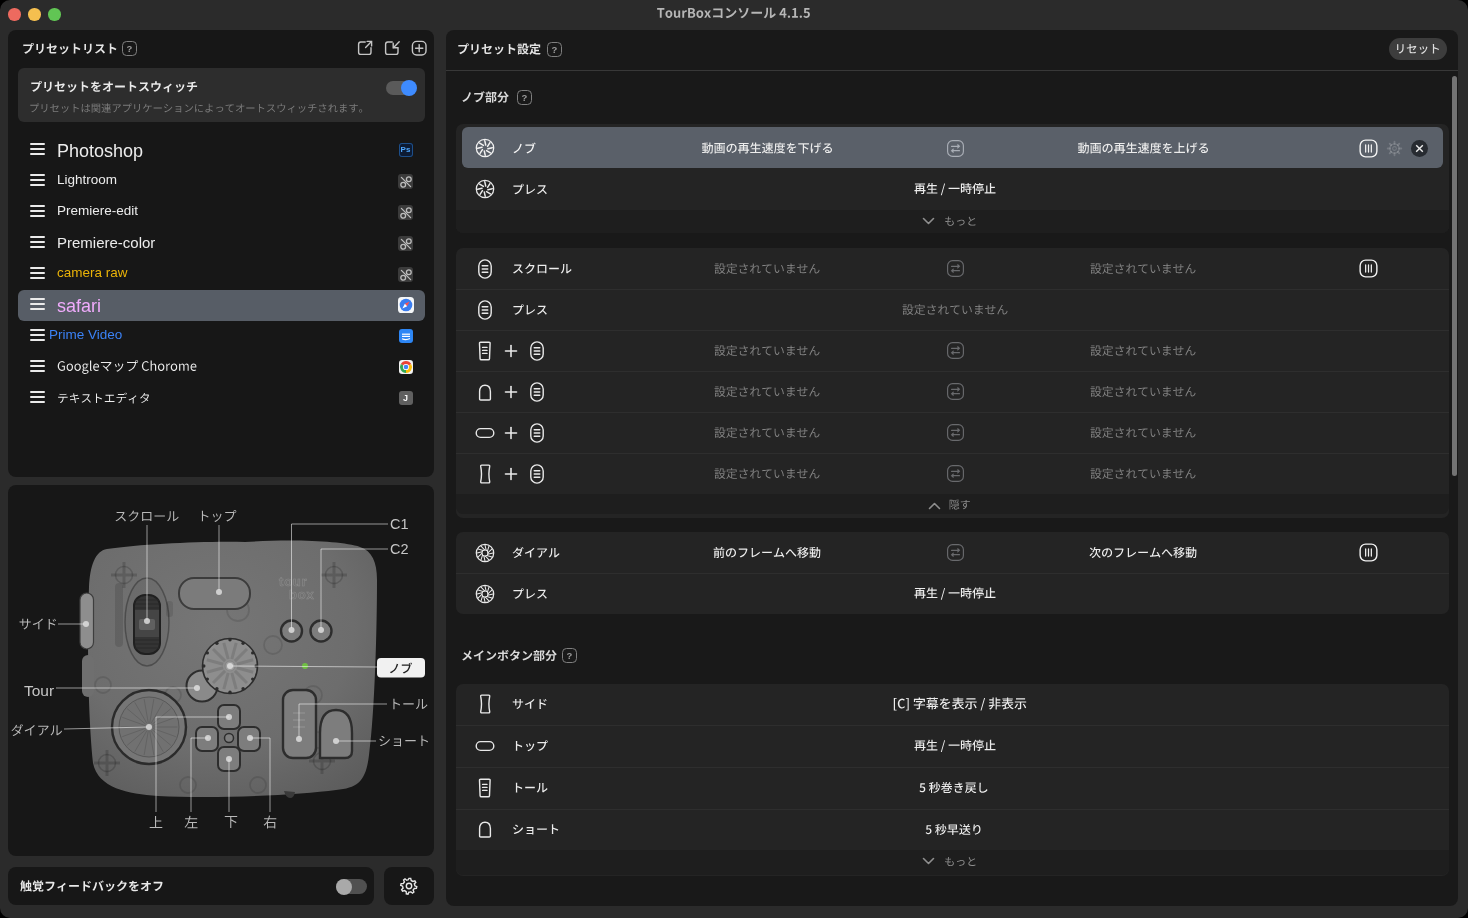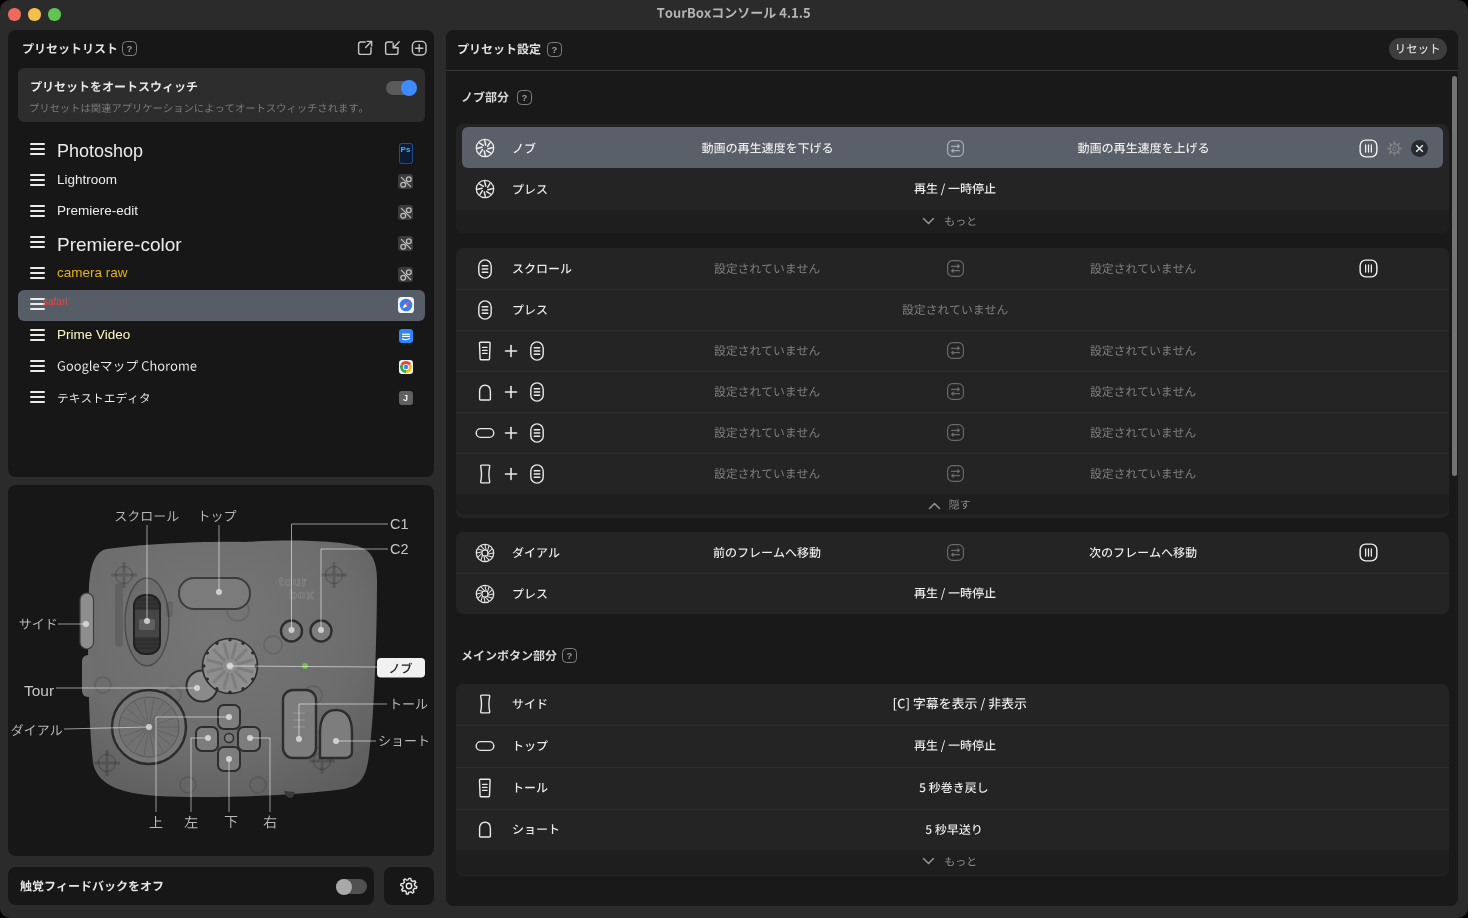--- a/index.html
+++ b/index.html
@@ -274,21 +274,21 @@
     </svg>
     <svg class="ab" style="left:0;top:0;overflow:visible" width="1" height="1">
       <use href="#t_autodesc" transform="translate(29.0,111.9)" fill="#7c7c7c"></use>
     </svg>
     <div class="ab" style="left:386px;top:81px;width:30px;height:14px;background:#5a5a5a;border-radius:7px"></div>
     <div class="ab" style="left:401px;top:80px;width:16px;height:16px;background:#3e8bff;border-radius:50%"></div>
     <div class="ham" style="left:30px;top:142.8px"></div>
     <div class="ham" style="left:30px;top:147.9px"></div>
     <div class="ham" style="left:30px;top:152.9px"></div>
     <div class="ab" style="left:57px;top:141.0px;font-size:18px;color:#ececec">Photoshop</div>
-    <div class="ab" style="left:398.5px;top:143.0px;width:14px;height:21px;background:#0d1b33;border-radius:3px;box-shadow:inset 0 0 0 1px #1d4f8a;color:#4fa8ff;font-size:8px;font-weight:700;text-align:center;line-height:14px">Ps</div>
+    <div class="ab" style="left:398.5px;top:143.0px;width:14px;height:14px;background:#0d1b33;border-radius:3px;box-shadow:inset 0 0 0 1px #1d4f8a;color:#4fa8ff;font-size:8px;font-weight:700;text-align:center;line-height:14px">Ps</div>
     <div class="ham" style="left:30px;top:173.8px"></div>
     <div class="ham" style="left:30px;top:178.9px"></div>
     <div class="ham" style="left:30px;top:183.9px"></div>
     <div class="ab" style="left:57px;top:172.0px;font-size:13.5px;color:#ececec">Lightroom</div>
     <svg class="ab" style="left:398.0px;top:173.5px" width="15" height="15" viewBox="0 0 15 15">
       <rect x="0" y="0" width="15" height="15" rx="3" fill="#3b3b3b"></rect>
       <g transform="translate(0.5,0.5)">
         <use href="#i-unlink" stroke="#bdbdbd" fill="none" stroke-linecap="round"></use>
       </g>
     </svg>
@@ -298,52 +298,52 @@
     <div class="ab" style="left:57px;top:203.0px;font-size:13.5px;color:#ececec">Premiere-edit</div>
     <svg class="ab" style="left:398.0px;top:204.5px" width="15" height="15" viewBox="0 0 15 15">
       <rect x="0" y="0" width="15" height="15" rx="3" fill="#3b3b3b"></rect>
       <g transform="translate(0.5,0.5)">
         <use href="#i-unlink" stroke="#bdbdbd" fill="none" stroke-linecap="round"></use>
       </g>
     </svg>
     <div class="ham" style="left:30px;top:235.8px"></div>
     <div class="ham" style="left:30px;top:240.9px"></div>
     <div class="ham" style="left:30px;top:245.9px"></div>
-    <div class="ab" style="left:57px;top:234.0px;font-size:19px;color:#ececec">Premiere-color</div>
+    <div class="ab" style="left:57px;top:234.0px;font-size:15px;color:#ececec">Premiere-color</div>
     <svg class="ab" style="left:398.0px;top:235.5px" width="15" height="15" viewBox="0 0 15 15">
       <rect x="0" y="0" width="15" height="15" rx="3" fill="#3b3b3b"></rect>
       <g transform="translate(0.5,0.5)">
         <use href="#i-unlink" stroke="#bdbdbd" fill="none" stroke-linecap="round"></use>
       </g>
     </svg>
     <div class="ham" style="left:30px;top:266.8px"></div>
     <div class="ham" style="left:30px;top:271.9px"></div>
     <div class="ham" style="left:30px;top:276.9px"></div>
     <div class="ab" style="left:57px;top:265.0px;font-size:13.5px;color:#eab308">camera raw</div>
     <svg class="ab" style="left:398.0px;top:266.5px" width="15" height="15" viewBox="0 0 15 15">
       <rect x="0" y="0" width="15" height="15" rx="3" fill="#3b3b3b"></rect>
       <g transform="translate(0.5,0.5)">
         <use href="#i-unlink" stroke="#bdbdbd" fill="none" stroke-linecap="round"></use>
       </g>
     </svg>
     <div class="ab" style="left:18px;top:289.5px;width:407px;height:31px;background:#575d66;border-radius:6px"></div>
     <div class="ham" style="left:30px;top:297.8px"></div>
     <div class="ham" style="left:30px;top:302.9px"></div>
     <div class="ham" style="left:30px;top:307.9px"></div>
-    <div class="ab" style="left:43px;top:296.0px;font-size:10px;color:#ef4444">safari</div>
+    <div class="ab" style="left:57px;top:296.0px;font-size:18px;color:#f0abfc">safari</div>
     <svg class="ab" style="left:397.5px;top:297.0px" width="16" height="16" viewBox="0 0 16 16">
 <rect x="0" y="0" width="16" height="16" rx="3.6" fill="#f4f6f8"></rect>
       <circle cx="8" cy="8" r="6.3" fill="#3a7df0"></circle>
 <path d="M11.6,4.4 L9.2,9.2 L6.8,6.8 Z" fill="#ff5150"></path>
       <path d="M4.4,11.6 L6.8,6.8 L9.2,9.2 Z" fill="#fff"></path>
     </svg>
     <div class="ham" style="left:30px;top:328.8px"></div>
     <div class="ham" style="left:30px;top:333.9px"></div>
     <div class="ham" style="left:30px;top:338.9px"></div>
-    <div class="ab" style="left:57px;top:327.0px;font-size:13.5px;color:#fef9c3">Prime Video</div>
+    <div class="ab" style="left:49px;top:327.0px;font-size:13.5px;color:#3b82f6">Prime Video</div>
     <svg class="ab" style="left:398.5px;top:329.0px" width="14" height="14" viewBox="0 0 14 14">
 <rect width="14" height="14" rx="3" fill="#2d86f5"></rect>
       <g stroke="#fff" fill="none">
         <line x1="3" y1="5.2" x2="11" y2="5.2" stroke-width="1.2"></line>
         <line x1="3" y1="7.4" x2="11" y2="7.4" stroke-width="1.2"></line>
         <path d="M3,9.8 Q7,11.6 11,9.6" stroke-width="1.1"></path>
       </g>
     </svg>
     <div class="ham" style="left:30px;top:359.8px"></div>
     <div class="ham" style="left:30px;top:364.9px"></div>

